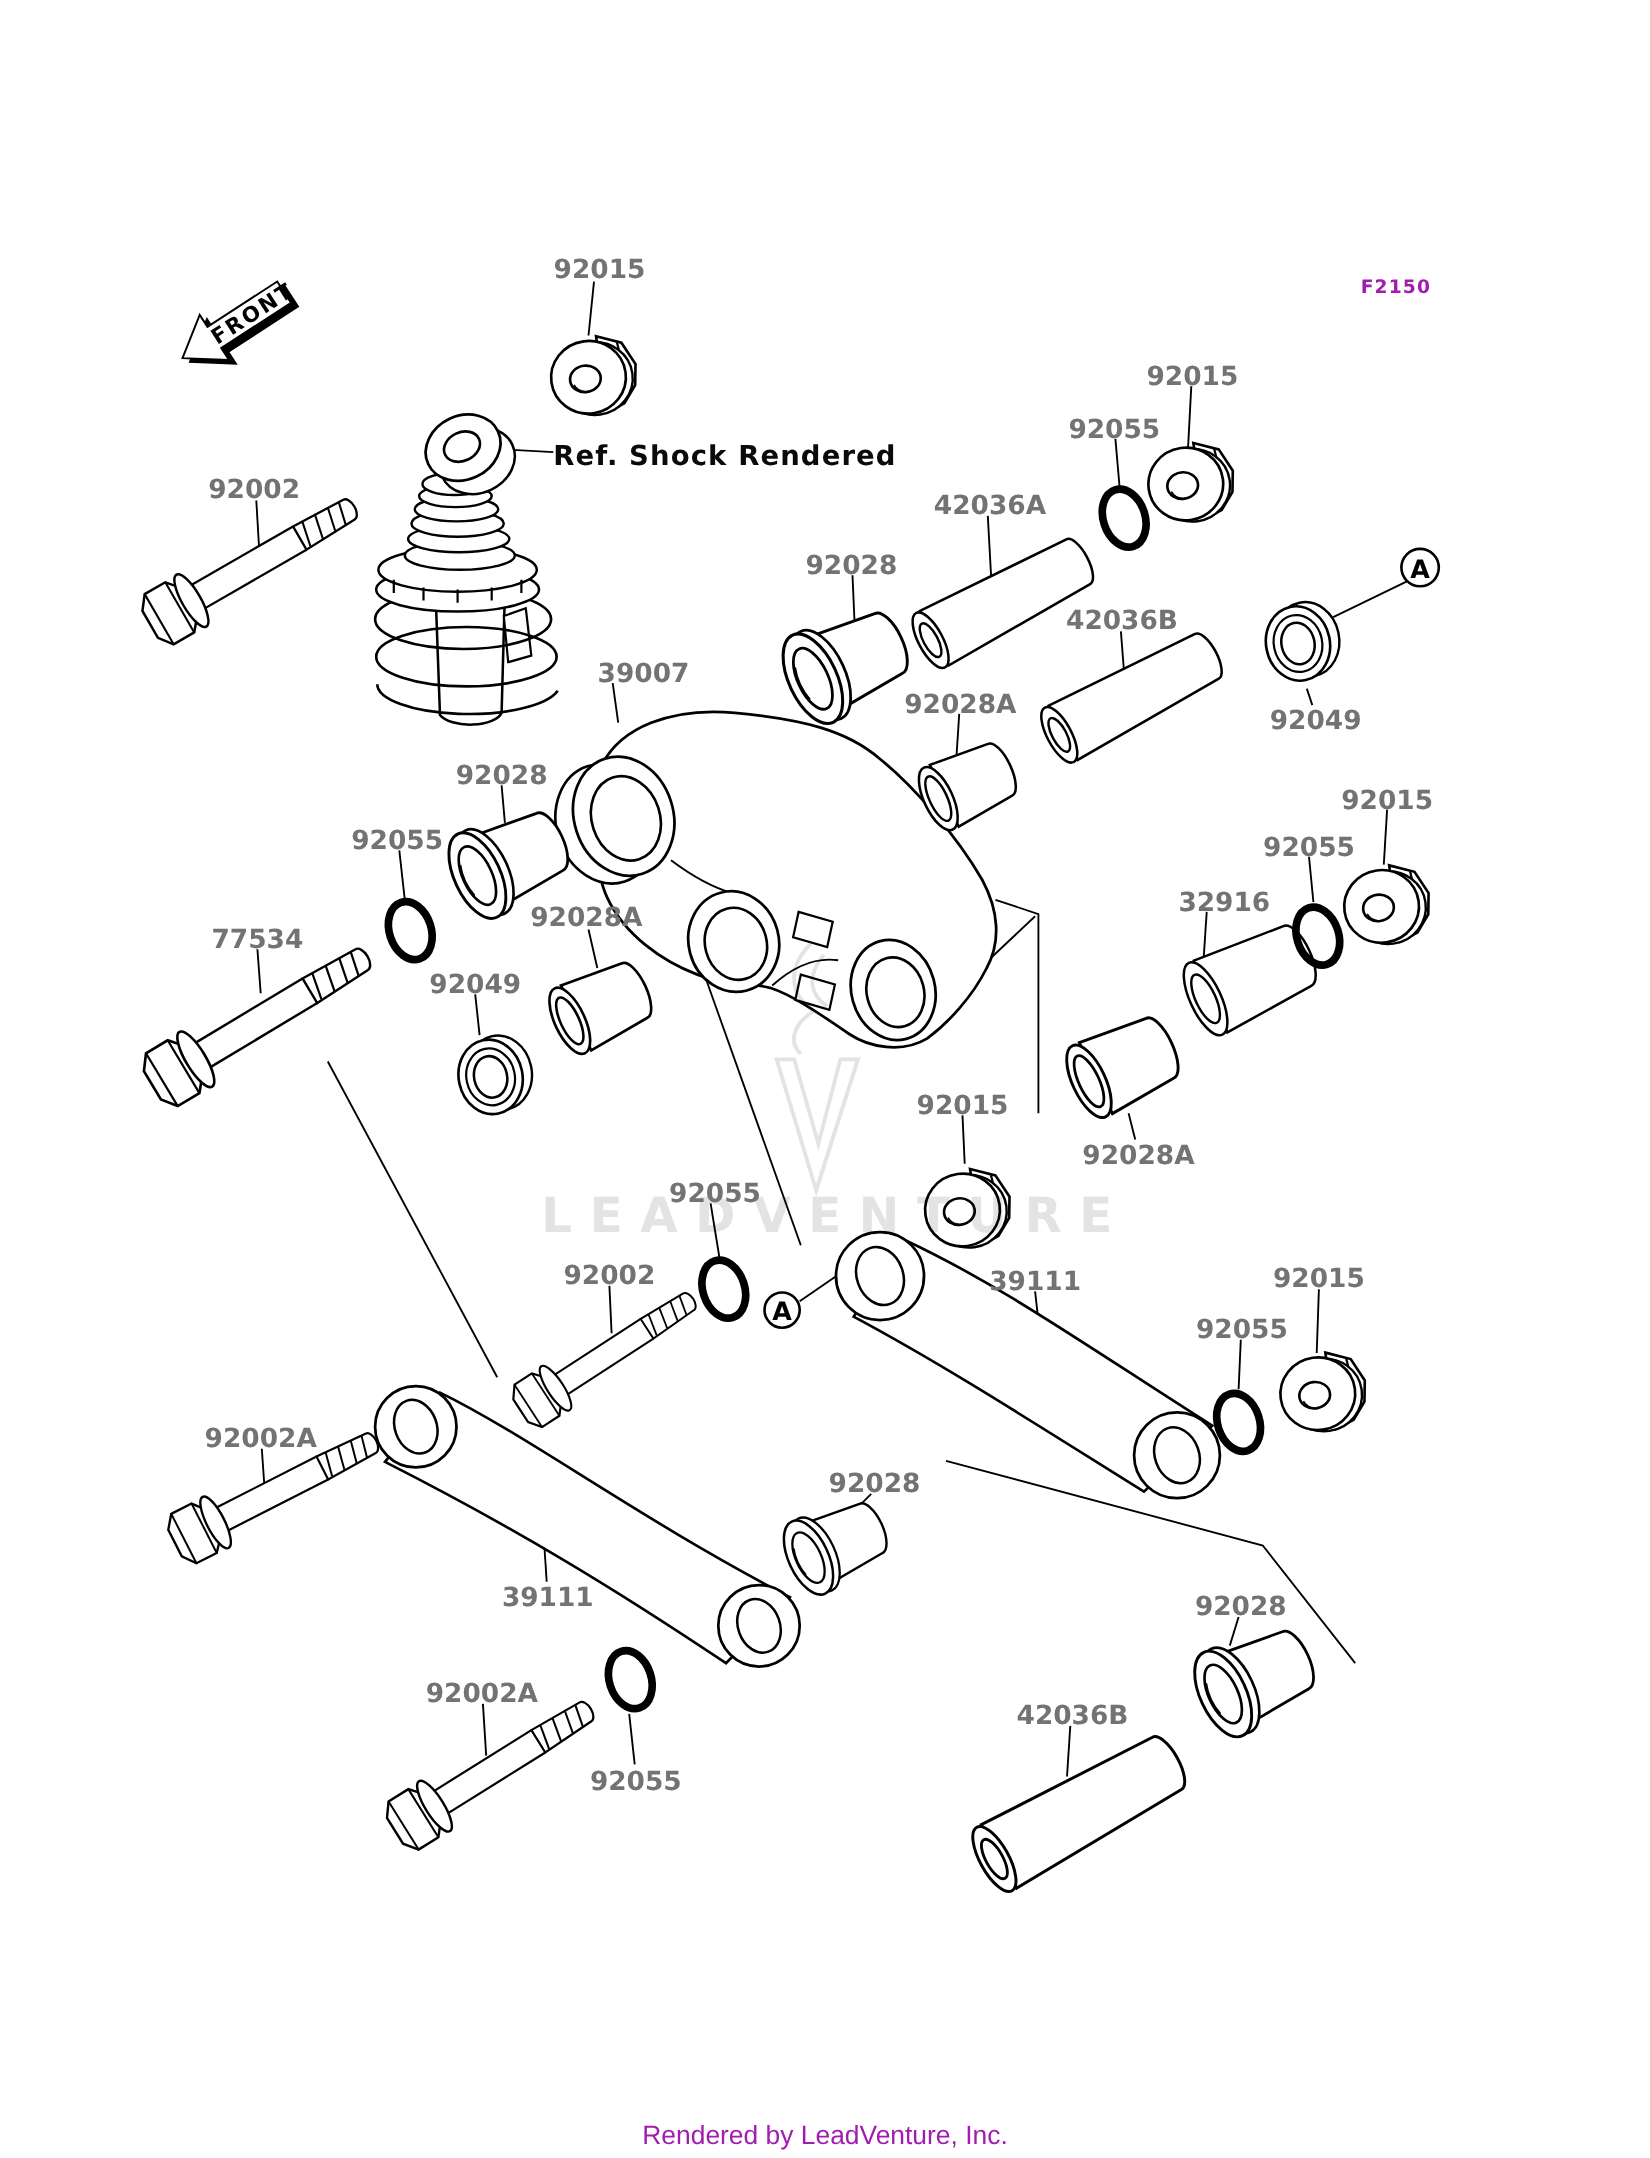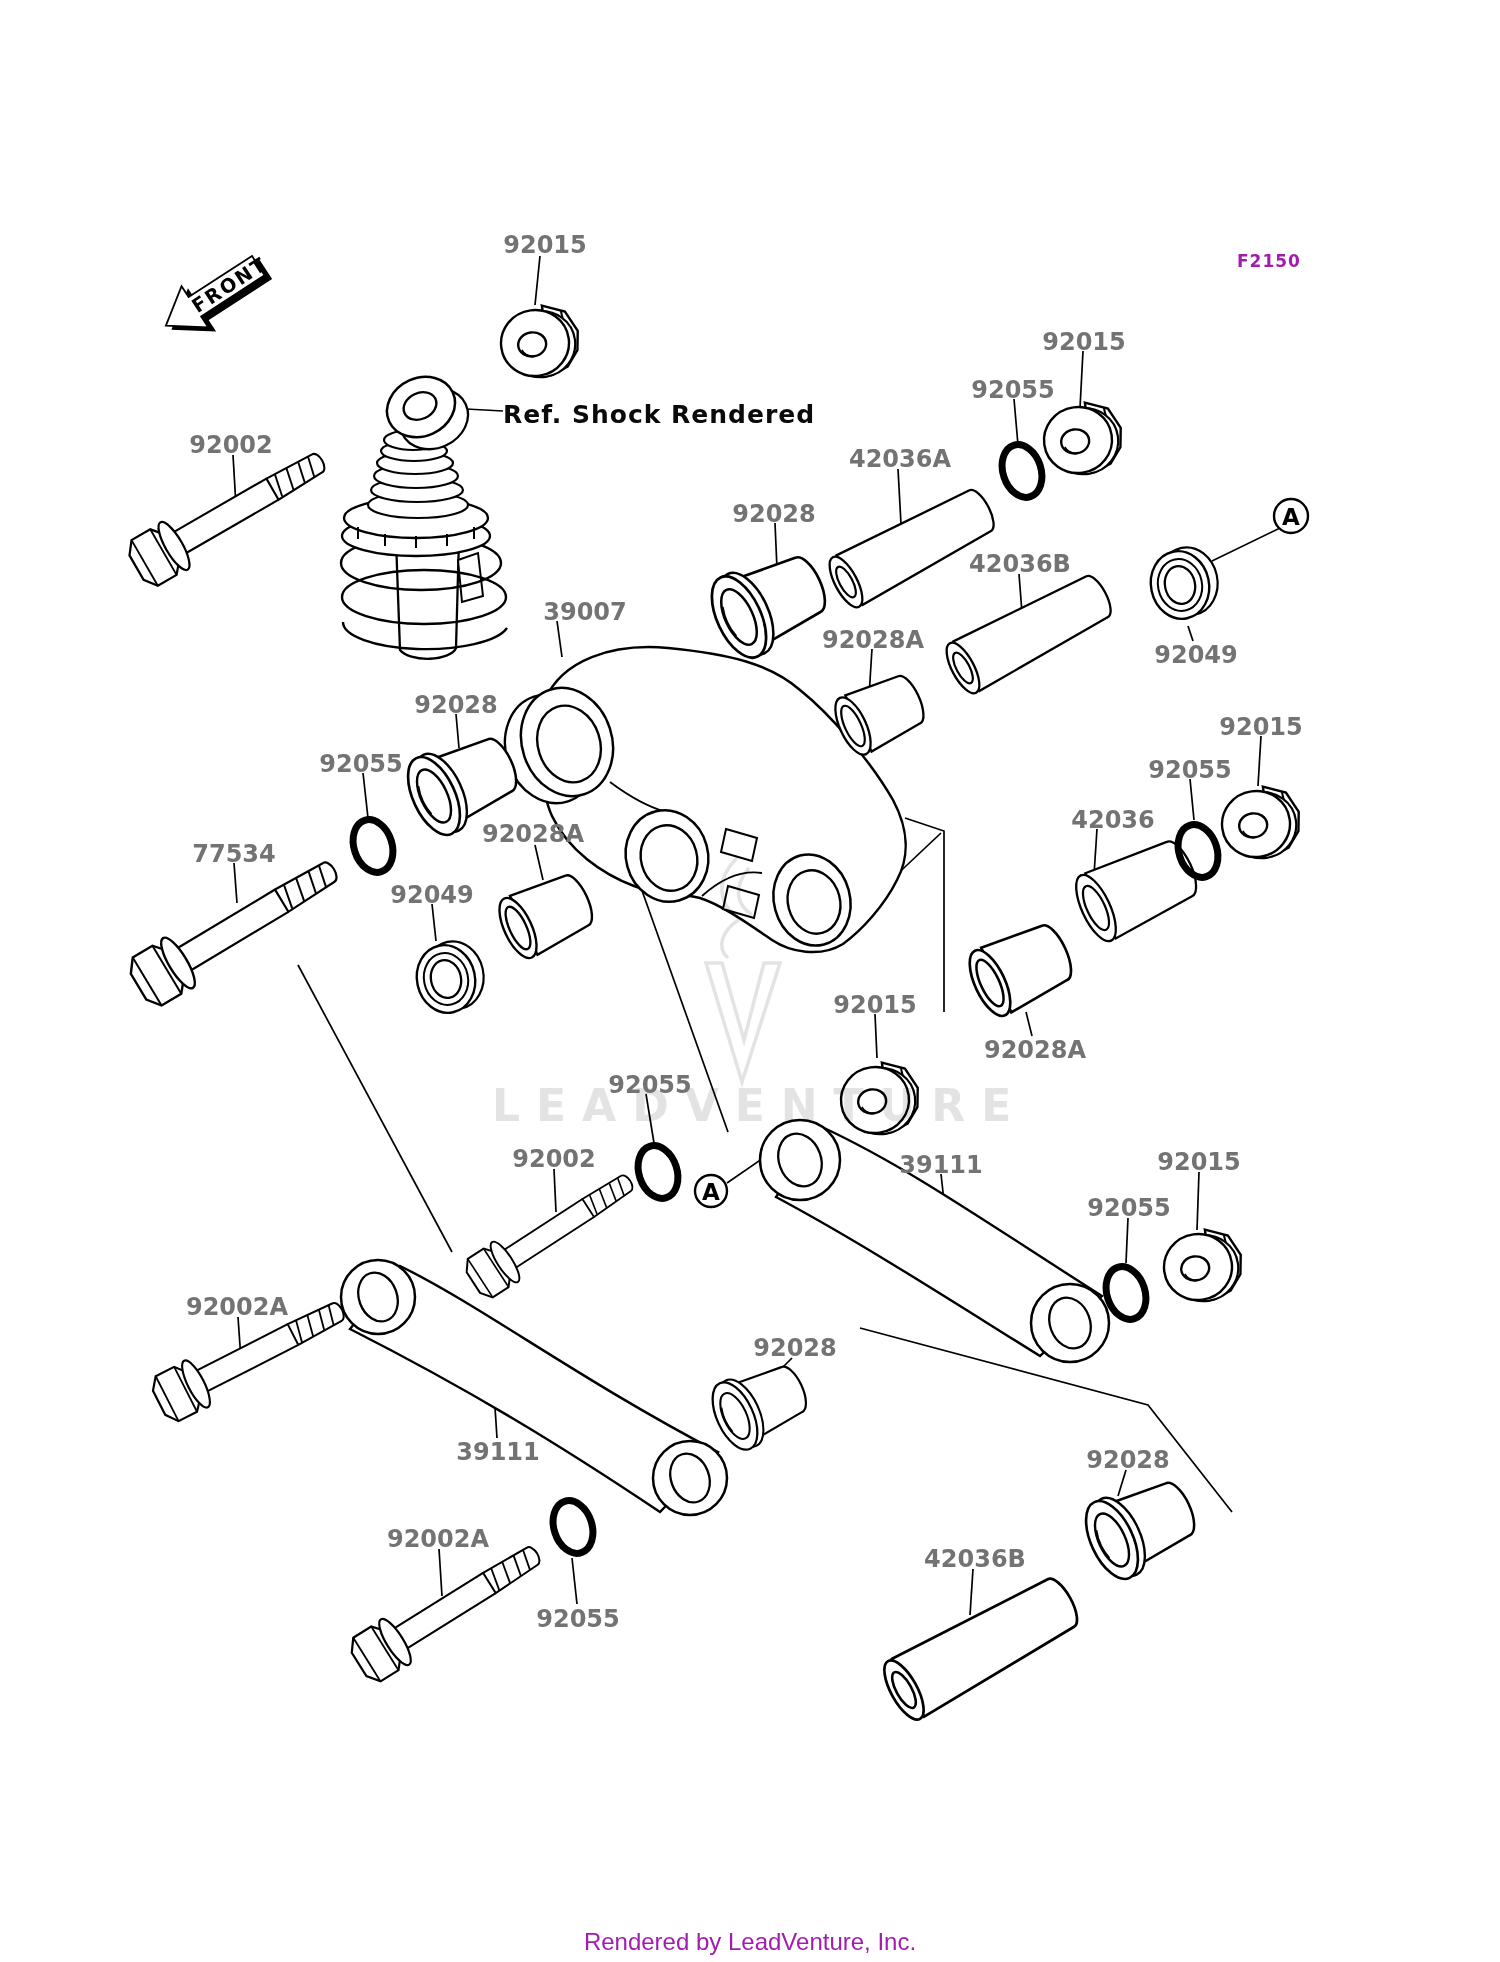--- a/index.html
+++ b/index.html
@@ -250,21 +250,21 @@
       <div class="part-label" style="left: 900px; top: 447px; text-align: center;">42036A</div>
       <div class="part-label" style="left: 774px; top: 502px;">92028</div>
       <div class="part-label" style="left: 1020px; top: 552px;">42036B</div>
       <div class="part-label" style="left: 585px; top: 600px;">39007</div>
       <div class="part-label" style="left: 873px; top: 628px;">92028A</div>
       <div class="part-label" style="left: 1196px; top: 643px;">92049</div>
       <div class="part-label" style="left: 456px; top: 693px;">92028</div>
       <div class="part-label" style="left: 361px; top: 752px;">92055</div>
       <div class="part-label" style="left: 1261px; top: 715px;">92015</div>
       <div class="part-label" style="left: 1190px; top: 758px;">92055</div>
-      <div class="part-label" style="left: 1113px; top: 808px;">42036</div>
+      <div class="part-label" style="left: 1113px; top: 808px;">32916</div>
       <div class="part-label" style="left: 533px; top: 822px;">92028A</div>
       <div class="part-label" style="left: 234px; top: 842px;">77534</div>
       <div class="part-label" style="left: 432px; top: 883px;">92049</div>
       <div class="part-label" style="left: 875px; top: 993px;">92015</div>
       <div class="part-label" style="left: 1035px; top: 1038px;">92028A</div>
       <div class="part-label" style="left: 650px; top: 1073px;">92055</div>
       <div class="part-label" style="left: 554px; top: 1147px;">92002</div>
       <div class="part-label" style="left: 941px; top: 1153px;">39111</div>
       <div class="part-label" style="left: 1199px; top: 1150px;">92015</div>
       <div class="part-label" style="left: 1129px; top: 1196px;">92055</div>

